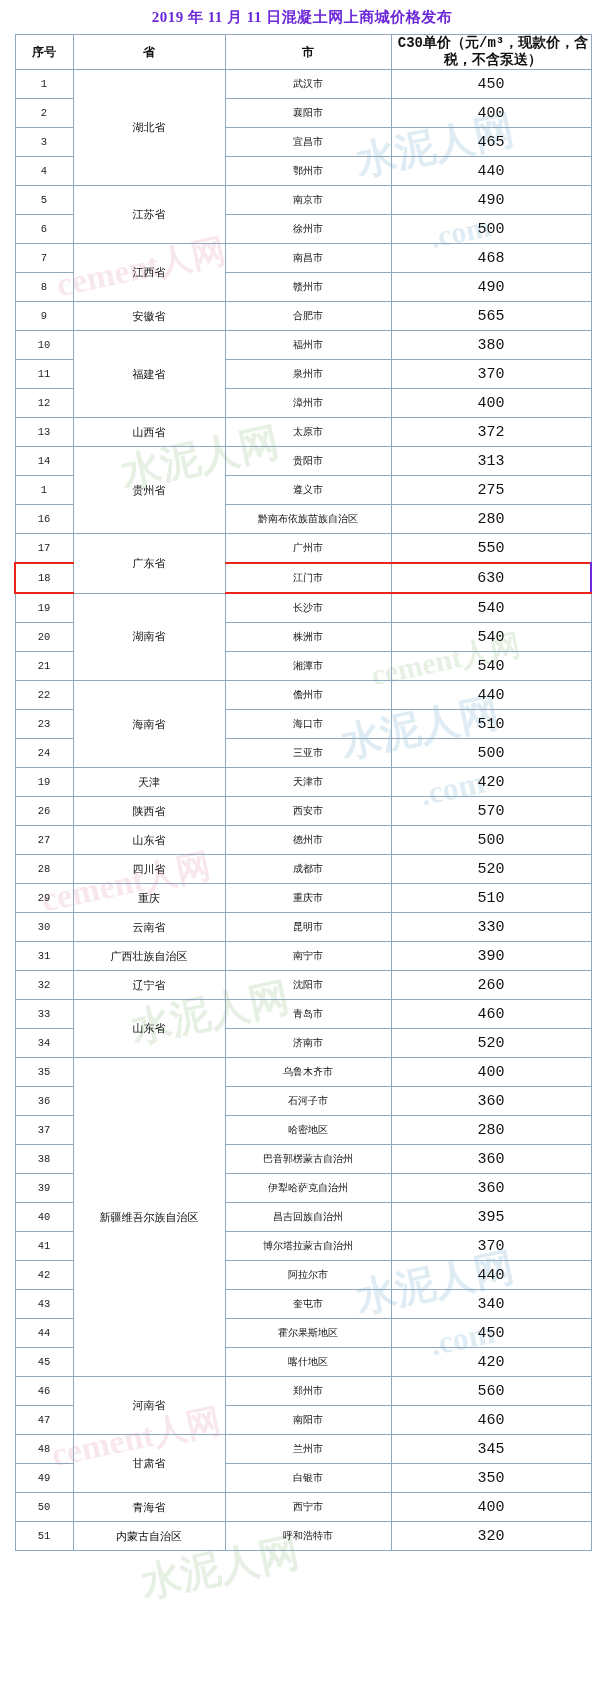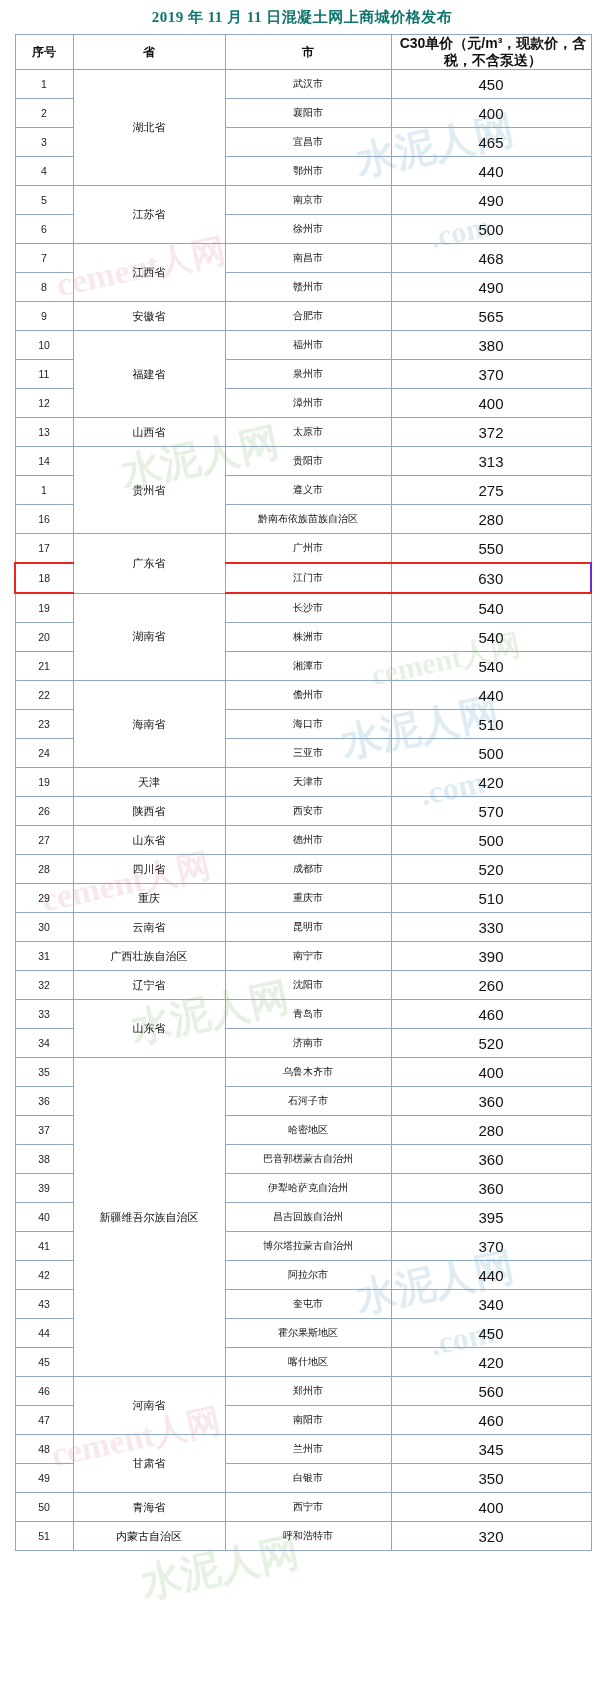--- a/index.html
+++ b/index.html
@@ -37,26 +37,27 @@
 
   .title {
     position: relative;
     z-index: 2;
     text-align: center;
     font-family: "Liberation Serif", serif;
     font-weight: bold;
     font-size: 15px;
     letter-spacing: 0.5px;
     padding: 8px 0 7px 0;
-    color: #0f766e;
+    color: #6d28d9;
   }
   .table-wrap {
     position: relative;
     z-index: 2;
     padding: 0 14px 12px 14px;
+    font-family: Liberation Mono, monospace;
   }
   table.price {
     width: 576px;
     border-collapse: collapse;
     table-layout: fixed;
     background: transparent;
   }
   table.price col.c1 { width: 58px; }
   table.price col.c2 { width: 152px; }
   table.price col.c3 { width: 166px; }

